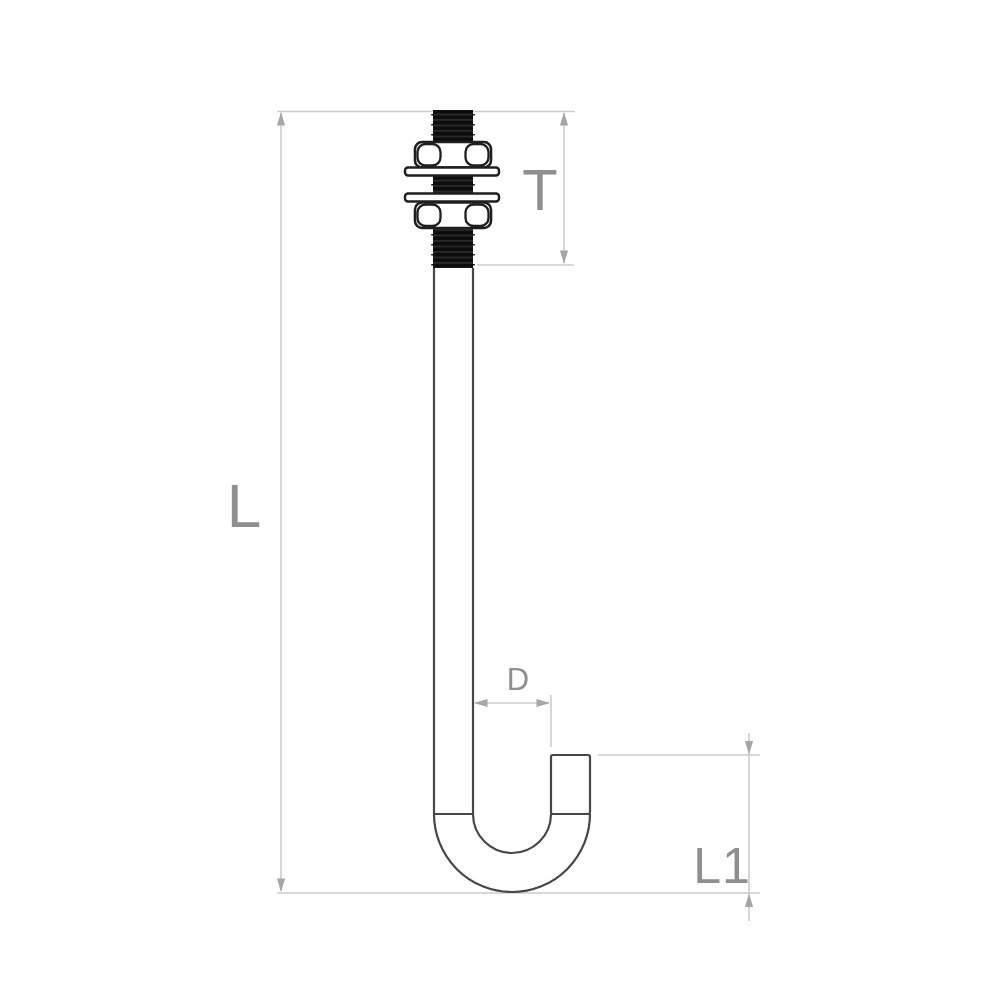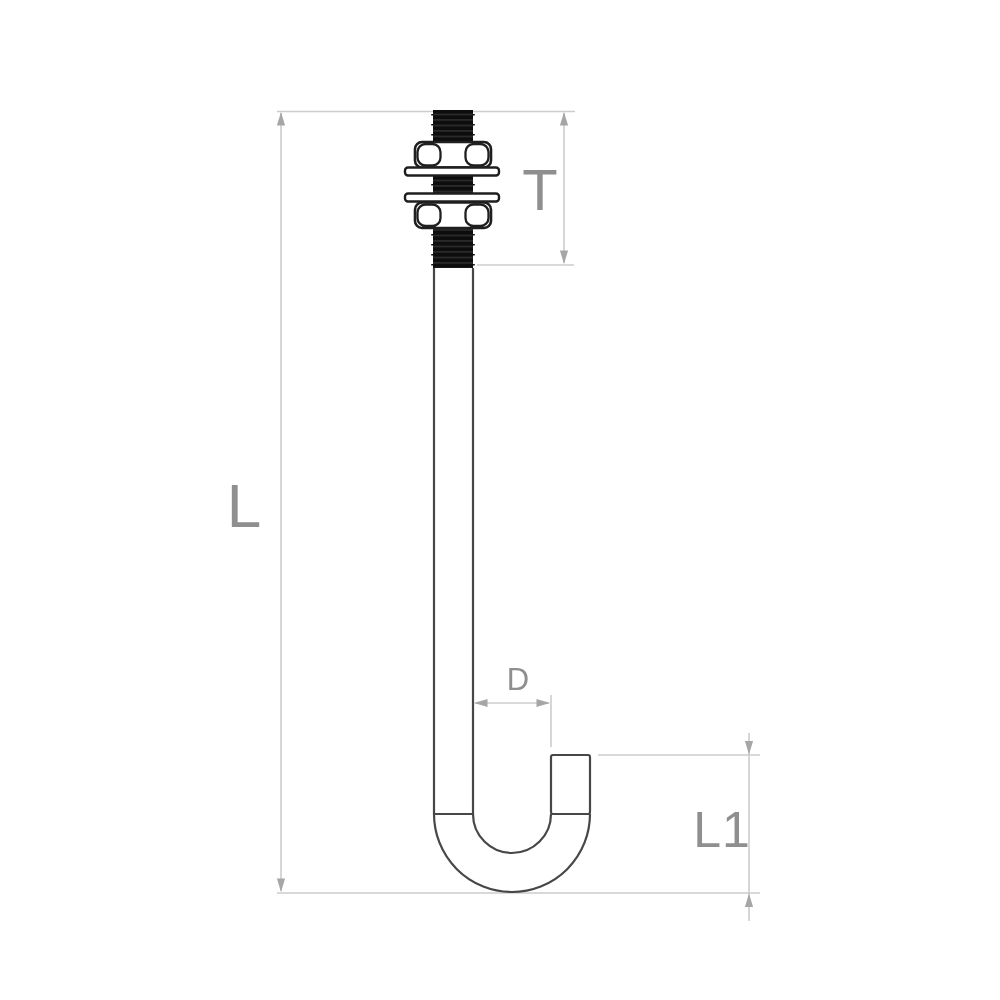--- a/index.html
+++ b/index.html
@@ -25,21 +25,21 @@
     transform: translate(-50%, -50%);
     color: #8f8f8f;
     font-weight: 400;
     line-height: 1;
     white-space: nowrap;
     user-select: none;
   }
   .dim-label.l  { left: 244px; top: 506px; font-size: 62px; }
   .dim-label.t  { left: 540px; top: 190px; font-size: 58px; }
   .dim-label.d  { left: 518px; top: 679px; font-size: 31px; }
-  .dim-label.l1 { left: 722px; top: 830px; font-size: 50px; letter-spacing: 1px; }
+  .dim-label.l1 { left: 722px; top: 866px; font-size: 50px; letter-spacing: 1px; }
 </style>
 </head>
 <body>
 
 <div class="canvas">
 
   <svg class="drawing-svg" width="1000" height="1000" viewBox="0 0 1000 1000">
 
     <defs>
       <pattern id="threadPat" width="40" height="5.5" patternUnits="userSpaceOnUse">

